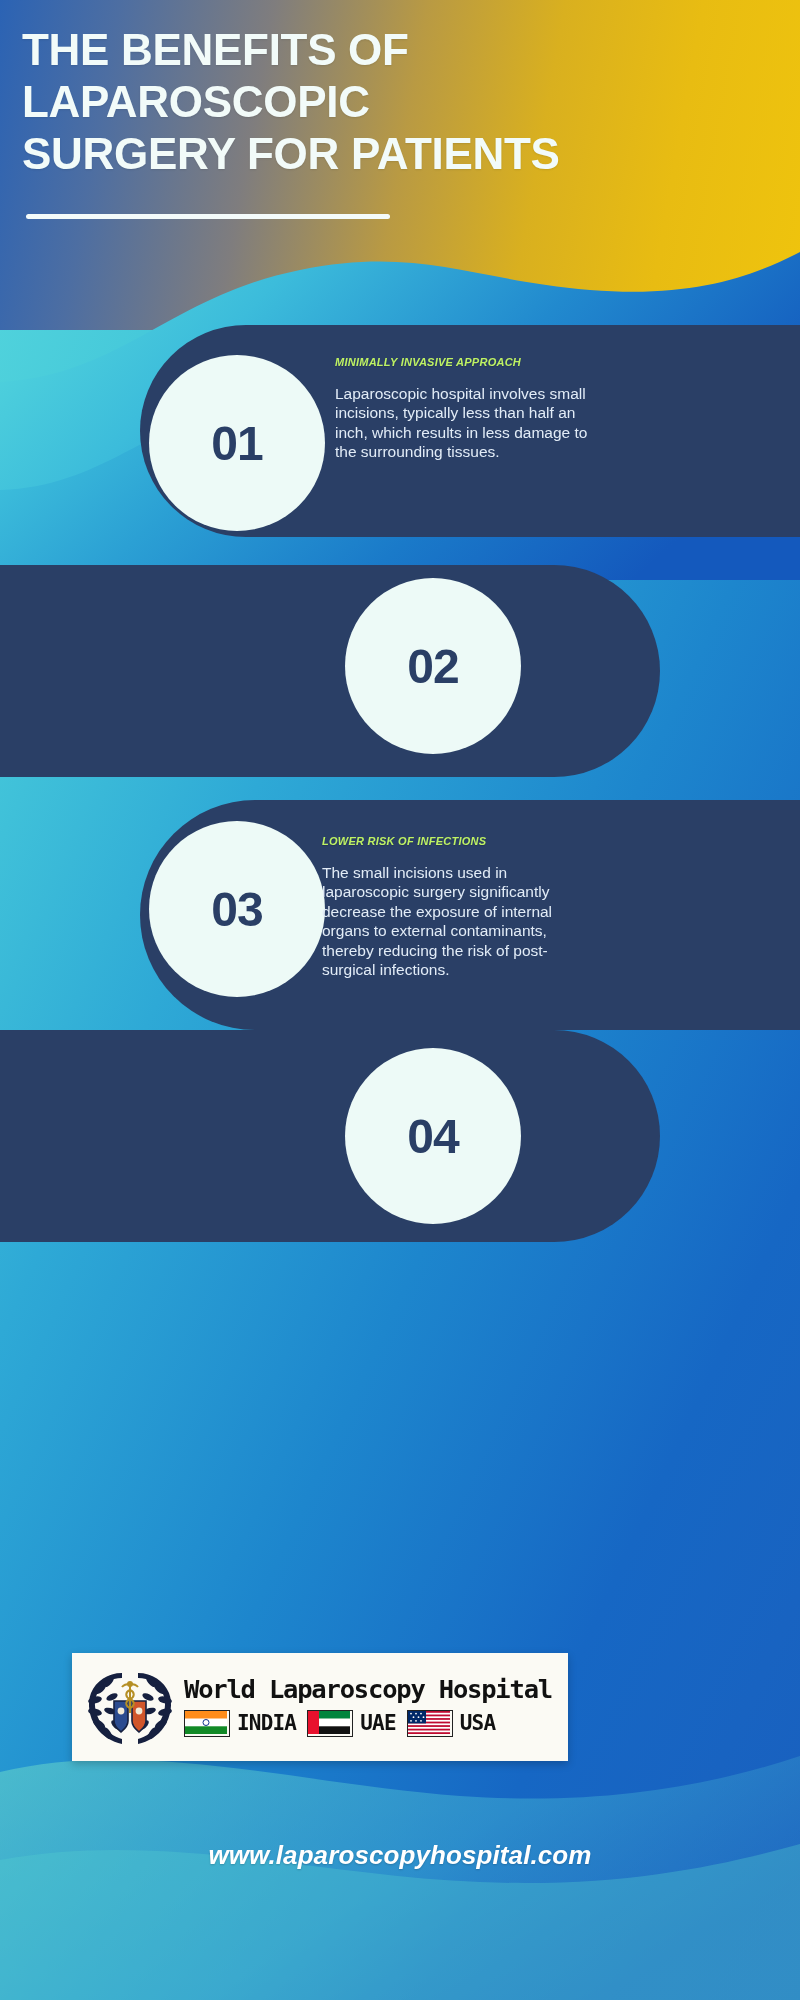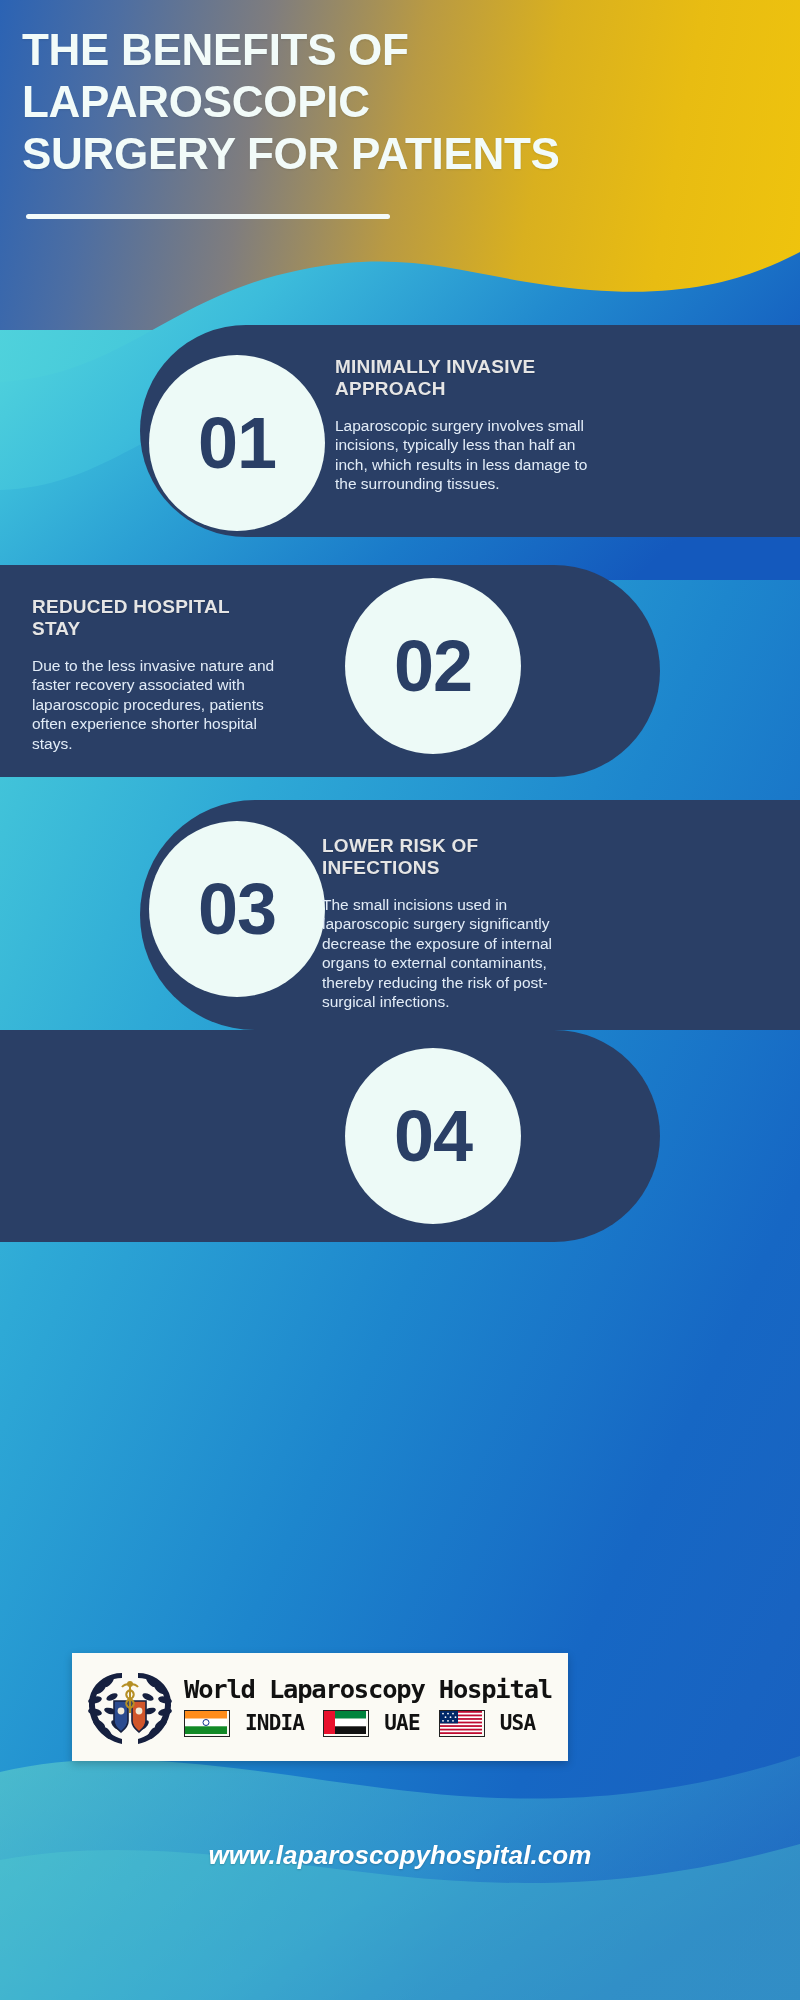--- a/index.html
+++ b/index.html
@@ -73,36 +73,37 @@
   .card-right{  
     left:0;width:660px;
     border-radius:0 120px 120px 0;
   }
   .circle{
     position:absolute;
     width:176px;height:176px;border-radius:50%;
     background:#edfaf7;
     display:flex;align-items:center;justify-content:center;
     color:#2a3f66;
-    font-size:72px;font-weight:bold;
+    font-size:48px;font-weight:bold;
     letter-spacing:-1px;
     z-index:8;
   }
   .card-text{
     position:absolute;
     z-index:8;
   }
   .card-heading{
-    color:#e5e5e5;
-    font-size:19px;
+    color:#bef264;
+    font-size:11px;
     font-weight:bold;
     letter-spacing:.25px;
     text-transform:uppercase;
     margin:0 0 16px 0;
     text-shadow:0 1px 1px rgba(0,0,0,.18);
+    font-style:italic;
   }
   .card-body{
     color:#e2ecf7;
     font-size:15.5px;
     line-height:1.25;
     margin:0;
   }
 
   
   #card1{top:325px;height:212px;}
@@ -146,21 +147,21 @@
     font-weight:bold;
     font-size:25.5px;
     color:#111111;
     letter-spacing:-1.2px;
     line-height:1;
     white-space:nowrap;
   }
   .flag-row{
     display:flex;align-items:center;
     margin-top:7px;
-    gap:12px;
+    gap:4px;
   }
   .flag{
     width:44px;height:25px;flex:0 0 44px;
     border:1px solid #222;
     position:relative;overflow:hidden;
   }
   .flag-label{
     font-family:"DejaVu Sans Mono", monospace;
     font-weight:bold;font-size:21px;color:#111;
     letter-spacing:-0.8px;
@@ -243,30 +244,26 @@
     </div>
     <div class="title-rule"></div>
   </div>
 
   <div class="card card-left" id="card1"></div>
   <div class="circle" id="c1-circle">
     <span>01</span>
   </div>
   <div class="card-text" id="c1-text">
     <p class="card-heading">MINIMALLY INVASIVE APPROACH</p>
-    <p class="card-body">Laparoscopic surgery involves small incisions, typically less than half an inch, which results in less damage to the surrounding tissues.</p>
+    <p class="card-body">Laparoscopic hospital involves small incisions, typically less than half an inch, which results in less damage to the surrounding tissues.</p>
   </div>
 
   <div class="card card-right" id="card2"></div>
   <div class="circle" id="c2-circle">
     <span>02</span>
-  </div>
-  <div class="card-text" id="c2-text">
-    <p class="card-heading">REDUCED HOSPITAL STAY</p>
-    <p class="card-body">Due to the less invasive nature and faster recovery associated with laparoscopic procedures, patients often experience shorter hospital stays.</p>
   </div>
 
   <div class="card card-left" id="card3"></div>
   <div class="circle" id="c3-circle">
     <span>03</span>
   </div>
   <div class="card-text" id="c3-text">
     <p class="card-heading">LOWER RISK OF INFECTIONS</p>
     <p class="card-body">The small incisions used in laparoscopic surgery significantly decrease the exposure of internal organs to external contaminants, thereby reducing the risk of post-surgical infections.</p>
   </div>

